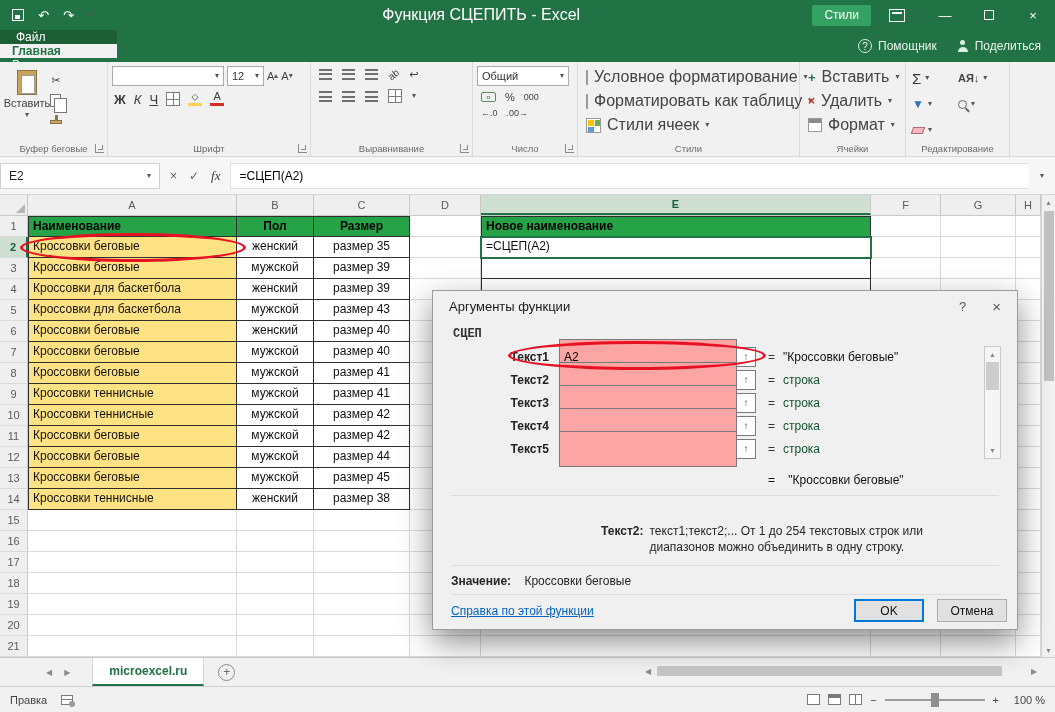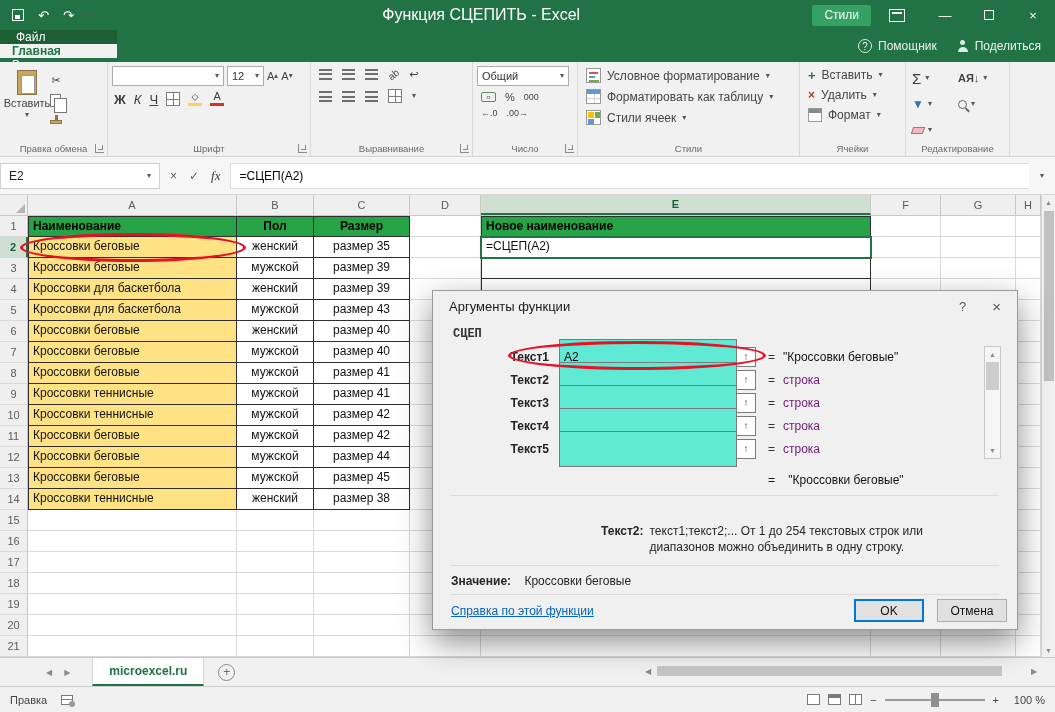--- a/index.html
+++ b/index.html
@@ -72,21 +72,21 @@
   .ab-rot{font-size:10px;color:#444;transform:rotate(-40deg);display:inline-block;}
   
   .g-num{width:105px;display:flex;flex-direction:column;gap:5px;}
   .num-combo{width:92px;}
   .num-row{display:flex;gap:9px;align-items:center;padding-left:4px;}
   .money-ic{width:15px;height:10px;border:1px solid #5a8a5a;border-radius:2px;display:flex;align-items:center;justify-content:center;font-size:8px;color:#5a8a5a;}
   .small-txt{font-size:9px;color:#444;letter-spacing:0;}
   
   .g-styles{width:222px;display:flex;flex-direction:column;gap:6px;padding-top:6px;padding-left:8px;}
   .style-item{display:flex;align-items:center;gap:6px;}
-  .style-item .lbl{font-size:12px;color:#444;white-space:nowrap;}
+  .style-item .lbl{font-size:16px;color:#444;white-space:nowrap;}
   .cf-ic{width:15px;height:15px;border:1px solid #999;background:
      linear-gradient(#d9534f 0 0) 2px 3px/9px 2px no-repeat,
      linear-gradient(#5b9bd5 0 0) 2px 7px/6px 2px no-repeat,
      linear-gradient(#70ad47 0 0) 2px 11px/10px 2px no-repeat,#fff;}
   .ft-ic{width:15px;height:15px;border:1px solid #999;background:
      linear-gradient(#5b9bd5 0 0) 0 0/100% 4px no-repeat,
      linear-gradient(#cfcfcf 0 0) 0 8px/100% 1px no-repeat,
      linear-gradient(#cfcfcf 0 0) 7px 0/1px 100% no-repeat,#fff;}
   .cs-ic{width:15px;height:15px;border:1px solid #999;background:
      linear-gradient(#ffc000 0 0) 1px 1px/6px 6px no-repeat,
@@ -166,25 +166,25 @@
   
   .dialog{position:absolute;left:432px;top:290px;width:586px;height:340px;background:#f0f0f0;border:1px solid #9b9b9b;box-shadow:0 12px 30px rgba(0,0,0,.45);z-index:30;font-size:12px;}
   .dlg-title{position:absolute;left:0;top:0;right:0;height:30px;display:flex;align-items:center;padding:0 16px;font-size:13px;color:#1a1a1a;}
   .dlg-controls{margin-left:auto;display:flex;gap:26px;align-items:center;color:#555;}
   .dlg-q{font-size:13px;}
   .dlg-x{font-size:15px;}
   .funcname{position:absolute;left:20px;top:36px;font-weight:bold;color:#333;font-family:Liberation Mono, monospace;}
   .dfields{position:absolute;left:18px;top:54px;right:46px;}
   .dfield{display:flex;align-items:center;height:23px;}
   .dfield .flabel{width:108px;text-align:right;padding-right:10px;font-weight:bold;color:#222;}
-  .dfield input{width:178px;height:36px;border:1px solid #7a7a7a;background:#5eead4;font-size:12px;padding:0 4px;font-family:inherit;}
+  .dfield input{width:178px;height:36px;border:1px solid #7a7a7a;background:#fca5a5;font-size:12px;padding:0 4px;font-family:inherit;}
   .rangebtn{width:19px;height:20px;border:1px solid #7a7a7a;border-left:none;background:#fff;display:flex;align-items:center;justify-content:center;font-size:10px;color:#333;}
   .dfield .eq{margin:0 8px 0 12px;color:#333;}
   .dfield .fresult{color:#111;}
-  .dfield .fresult.muted{color:#701a75;text-align:center;}
+  .dfield .fresult.muted{color:#14532d;text-align:center;}
   .dscroll{position:absolute;right:16px;top:55px;width:17px;height:113px;border:1px solid #c9c9c9;background:#f5f5f5;display:flex;flex-direction:column;align-items:center;}
   .ds-arrow{height:15px;display:flex;align-items:center;justify-content:center;font-size:7px;color:#8a8a8a;width:100%;}
   .ds-thumb{width:13px;height:28px;background:#cdcdcd;}
   .ds-spacer{flex:1;}
   .dpreview{position:absolute;left:335px;top:182px;color:#111;}
   .dpreview .eq{margin-right:10px;}
   .dhr{position:absolute;left:18px;right:18px;height:1px;background:#dcdcdc;}
   .ddesc{position:absolute;left:18px;top:212px;color:#1a1a1a;}
   .dparam{position:absolute;left:18px;right:26px;top:232px;display:flex;line-height:1.35;}
   .dparam .ph-label{margin-left:150px;font-weight:bold;white-space:nowrap;margin-right:6px;}
@@ -253,21 +253,21 @@
       <div class="paste-big">
         <span class="clipboard-ic"></span>
         <span class="paste-lbl">Вставить</span>
         <span class="caret">▾</span>
       </div>
       <div class="clip-small">
         <span class="ric">✂</span>
         <span class="copy-ic"></span>
         <span class="brush-ic"></span>
       </div>
-      <span class="glabel">Правка обмена</span>
+      <span class="glabel">Буфер беговые</span>
       <span class="launcher"></span>
     </div>
 
     <div class="rgroup g-font">
       <div class="font-row1">
         <div class="combo font-name">
             <span></span>
             <span class="caret">▾</span>
           </div>
         <div class="combo font-size">

